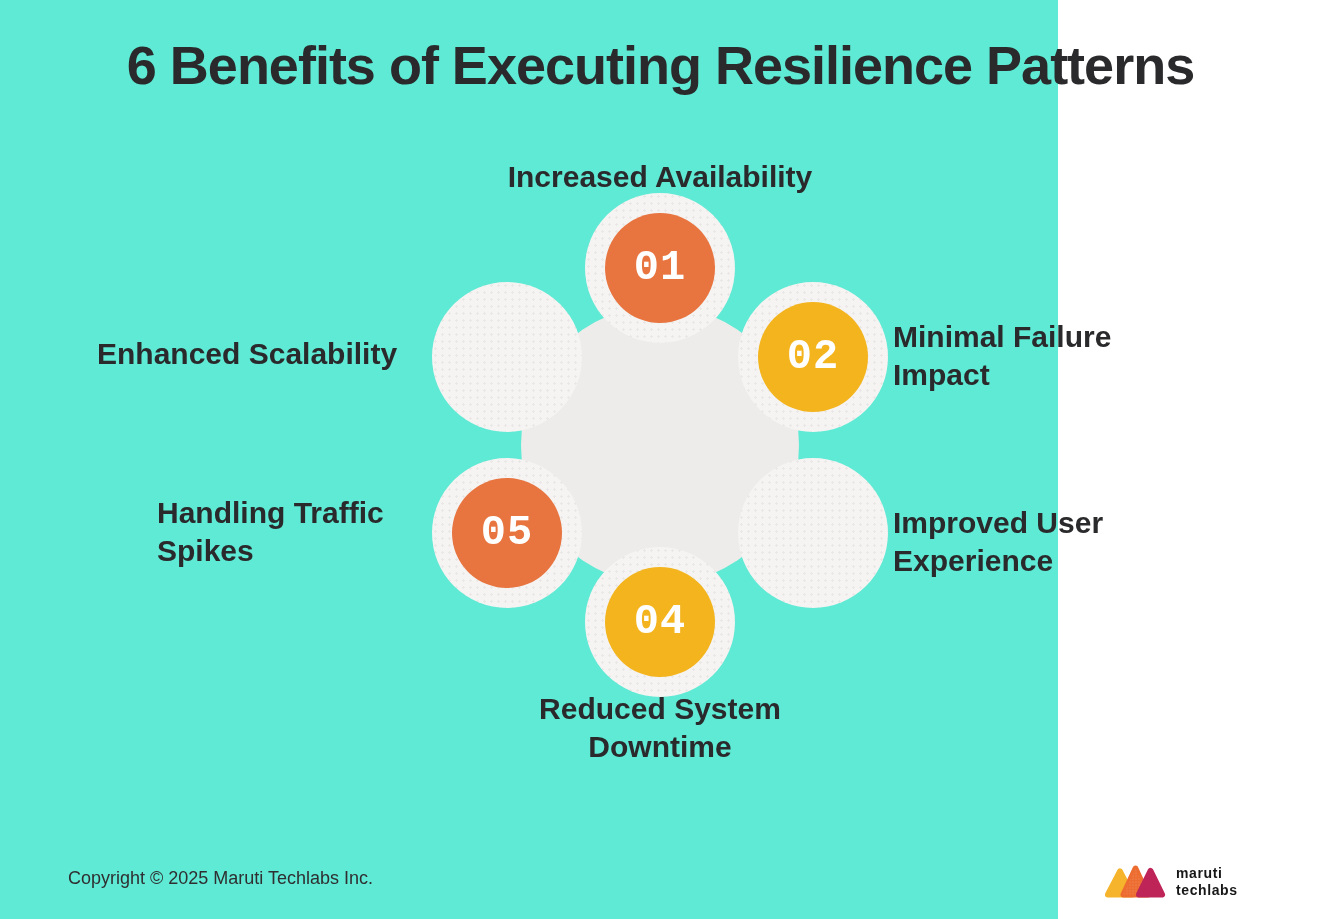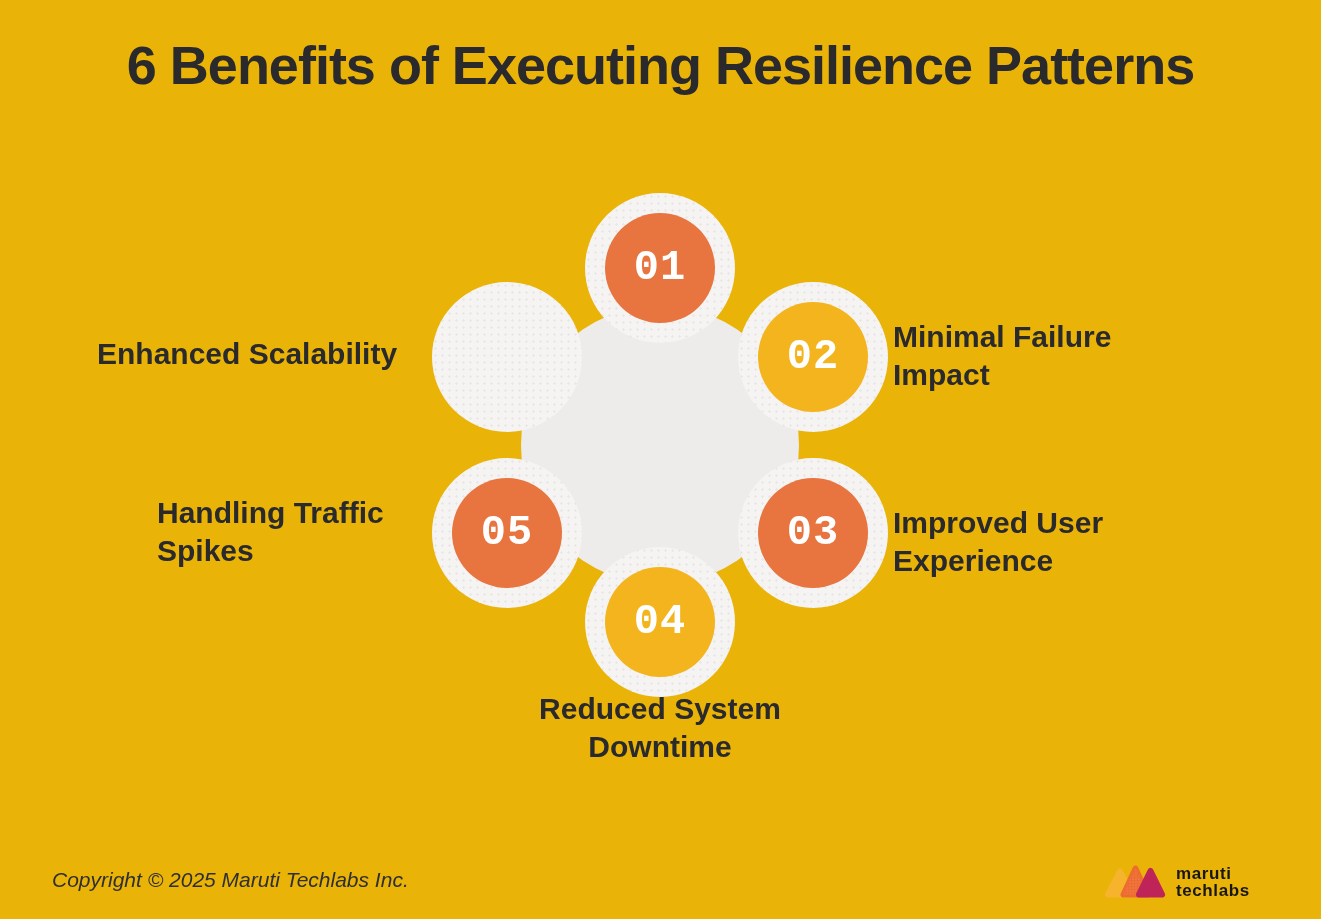--- a/index.html
+++ b/index.html
@@ -4,21 +4,21 @@
 <style>
   * { margin: 0; padding: 0; box-sizing: border-box; }
   html, body { background: #ffffff; }
   body {
     font-family: "Liberation Sans", "DejaVu Sans", sans-serif;
     width: 1321px; height: 919px;
     position: relative; overflow: hidden;
   }
   .canvas {
     position: absolute; left: 0; top: 0;
-    width: 1321px; height: 919px; background: #eab308;
+    width: 1058px; height: 919px; background: #5eead4;
   }
 
   
   .title {
     position: absolute; left: 0; top: 34px; width: 1321px;
     text-align: center;
     font-size: 54px; font-weight: 700; letter-spacing: -1px;
     color: var(--text-dark, #2a2a2c);
   }
 
@@ -70,30 +70,30 @@
   }
   .lbl-01 { left: 360px; top: 158px; width: 600px; text-align: center; }
   .lbl-02 { left: 893px; top: 318px; width: 280px; text-align: left; }
   .lbl-03 { left: 893px; top: 496px; width: 260px; text-align: left; margin-top: 8px; }
   .lbl-04 { left: 495px; top: 690px; width: 330px; text-align: center; }
   .lbl-05 { left: 157px; top: 494px; width: 280px; }
   .lbl-06 { left:  97px; top: 335px; width: 340px; text-align: left; }
 
   
   .copyright {
-    position: absolute; left: 52px; top: 868px;
-    font-size: 21px; font-weight: 400; color: #2f2f31; font-style: italic;
+    position: absolute; left: 68px; top: 868px;
+    font-size: 18px; font-weight: 400; color: #2f2f31;
   }
   .logo {
     position: absolute; left: 1103px; top: 862px;
     display: flex; align-items: center; gap: 9px;
   }
   .logo-mark { width: 64px; height: 40px; display: block; }
   .logo-text {
-    font-size: 17px; font-weight: 700; line-height: 17px;
+    font-size: 14px; font-weight: 700; line-height: 17px;
     letter-spacing: 0.6px; color: #171717;
   }
 </style>
 </head>
 <body>
 
 <div class="canvas">
 
   <div class="title">6 Benefits of Executing Resilience Patterns</div>
 
@@ -105,30 +105,28 @@
   <div class="halo halo-04"></div>
   <div class="halo halo-05"></div>
   <div class="halo halo-06"></div>
 
   <div class="node-circle c-orange pos-01">
     <span>01</span>
   </div>
   <div class="node-circle c-yellow pos-02">
     <span>02</span>
   </div>
-  <div class="node-circle c-orange pos-03">
-    <span>03</span>
-  </div>
   <div class="node-circle c-yellow pos-04">
     <span>04</span>
   </div>
   <div class="node-circle c-orange pos-05">
     <span>05</span>
   </div>
 
+  <div class="blabel lbl-01">Increased Availability</div>
   <div class="blabel lbl-02">Minimal Failure Impact</div>
   <div class="blabel lbl-03">Improved User Experience</div>
   <div class="blabel lbl-04">Reduced System Downtime</div>
   <div class="blabel lbl-05">Handling Traffic Spikes</div>
   <div class="blabel lbl-06">Enhanced Scalability</div>
 
   <div class="copyright">Copyright © 2025 Maruti Techlabs Inc.</div>
 
   <div class="logo">
     <svg class="logo-mark" viewBox="0 0 66 38" xmlns="http://www.w3.org/2000/svg">

